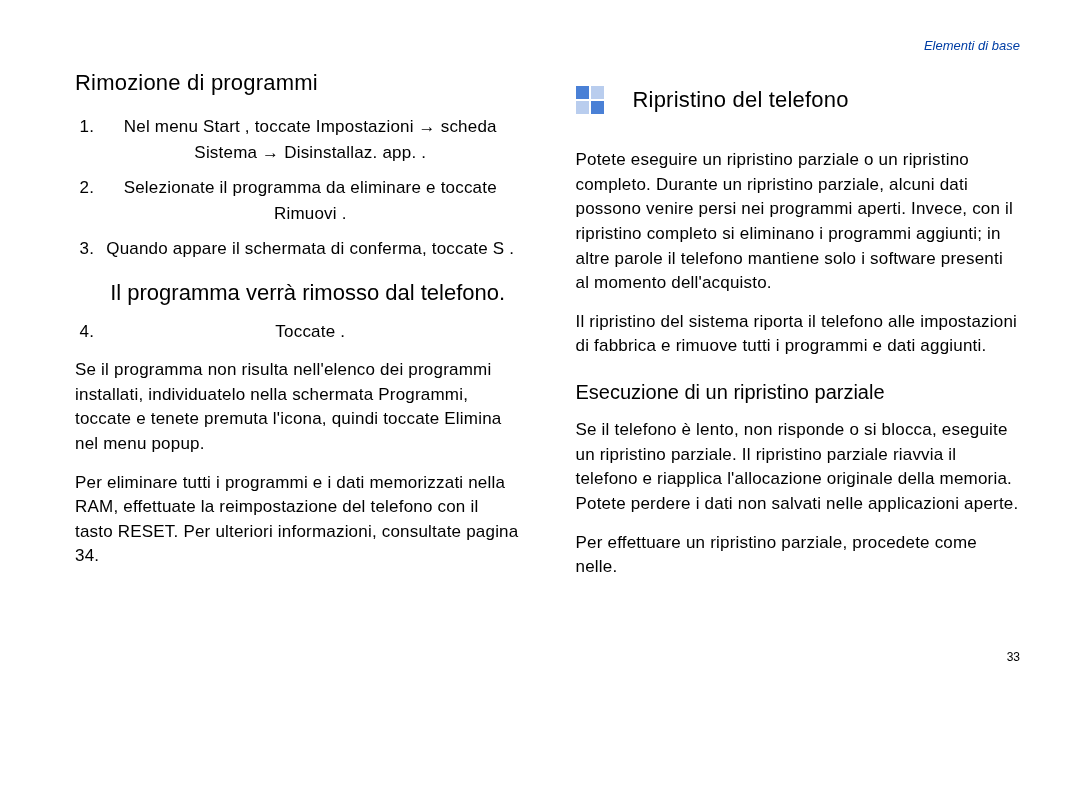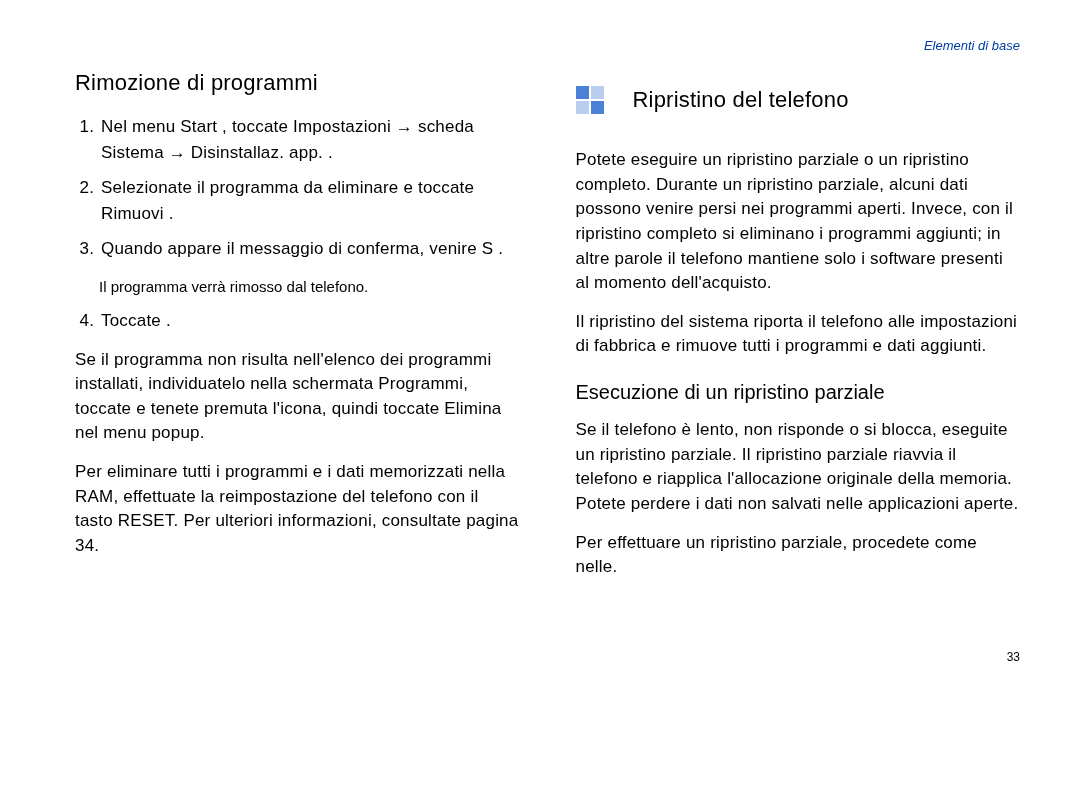--- a/index.html
+++ b/index.html
@@ -74,24 +74,25 @@
   }
   ol.steps {
     margin: 0 0 14px 0;
     padding-left: 1.5em;
   }
   ol.steps li {
     font-size: 17px;
     line-height: 1.5;
     margin-bottom: 10px;
     padding-left: 2px;
+    text-align: center;
   }
   .indent-after {
     margin-left: 1.6em;
-    font-size: 15px;
+    font-size: 22px;
     line-height: 1.5;
     margin-bottom: 10px;
   }
   .page-num {
     position: absolute;
     bottom: 24px;
     right: 60px;
     font-size: 12px;
   }
 </style>
@@ -103,21 +104,21 @@
   <div class="header-right">Elementi di base</div>
 
   <div class="cols">
 
     <div class="col">
       <h2 class="section">Rimozione di programmi</h2>
 
       <ol class="steps">
         <li class="body">Nel menu Start , toccate Impostazioni → scheda Sistema   → Disinstallaz. app.        .</li>
         <li class="body">Selezionate il programma da eliminare e toccate Rimuovi  .</li>
-        <li class="body">Quando appare il messaggio di conferma, venire S .</li>
+        <li class="body">Quando appare il schermata di conferma, toccate S .</li>
       </ol>
       <div class="indent-after">Il programma verrà rimosso dal telefono.</div>
       <ol class="steps" start="4">
         <li class="body">Toccate        .</li>
       </ol>
 
       <p class="body">Se il programma non risulta nell'elenco dei programmi installati, individuatelo nella schermata Programmi, toccate e tenete premuta l'icona, quindi toccate Elimina   nel menu popup.</p>
       <p class="body">Per eliminare tutti i programmi e i dati memorizzati nella RAM, effettuate la reimpostazione del telefono con il tasto RESET. Per ulteriori informazioni, consultate pagina 34.</p>
     </div>
 

